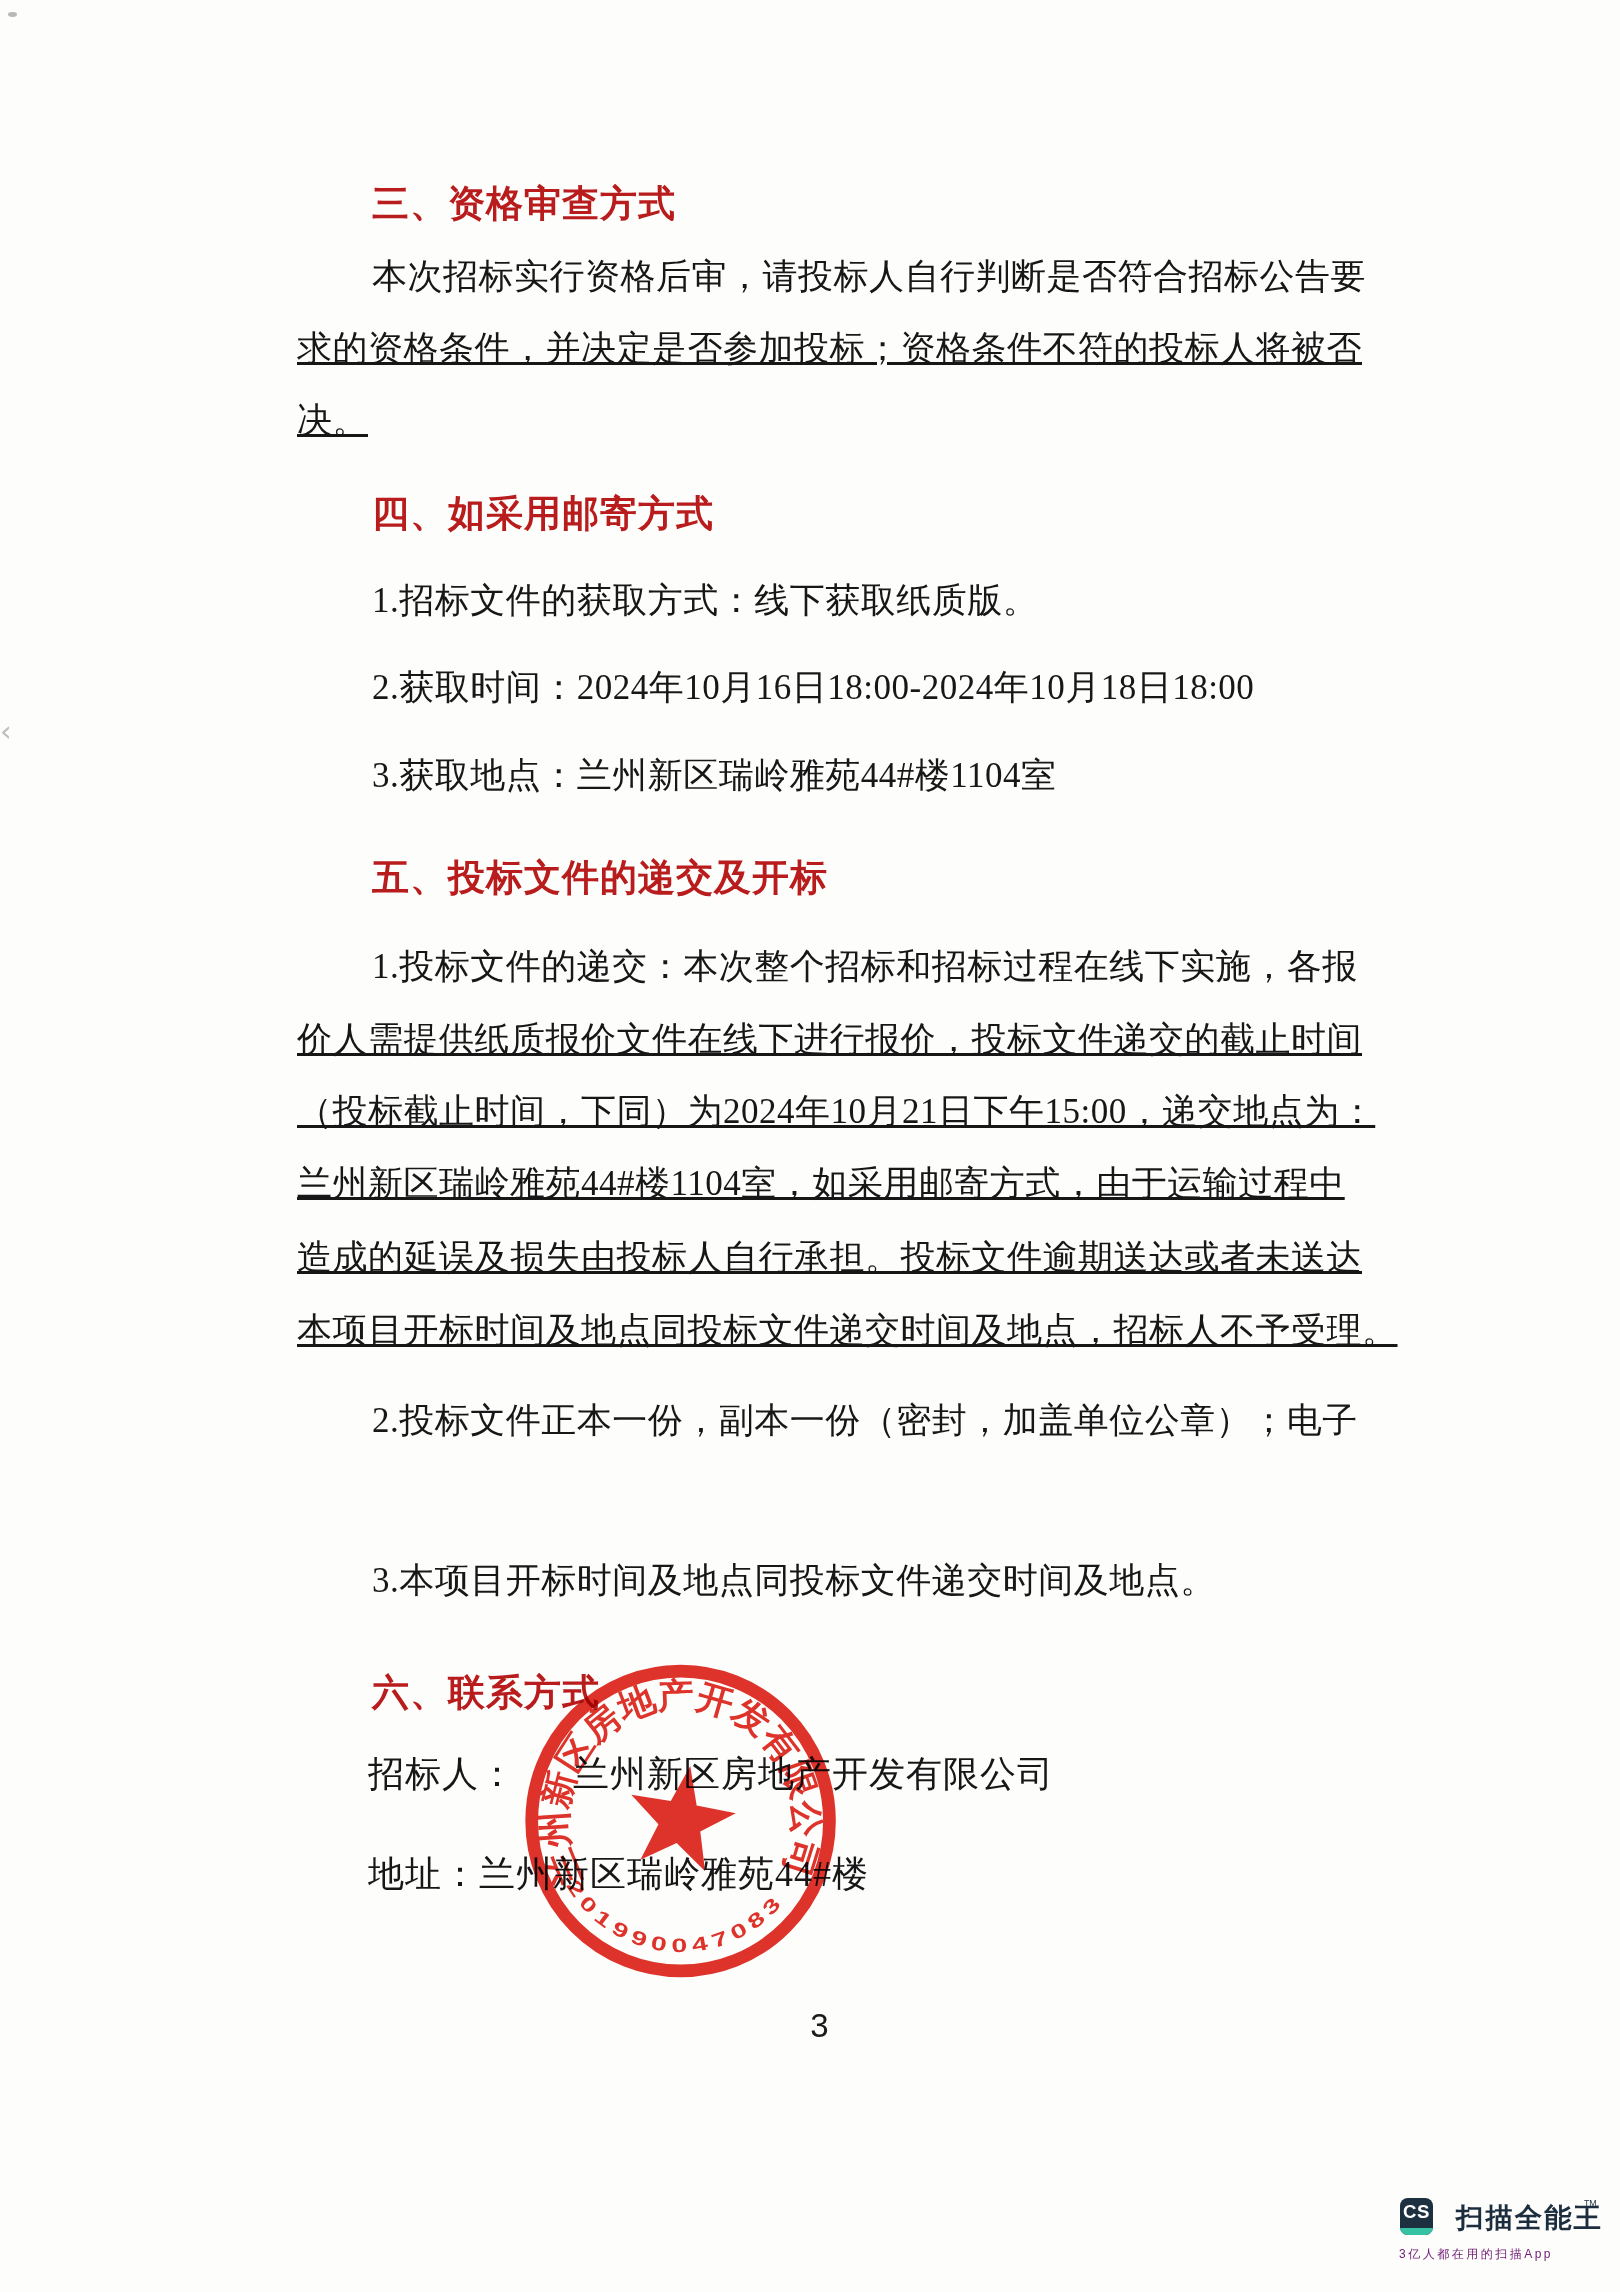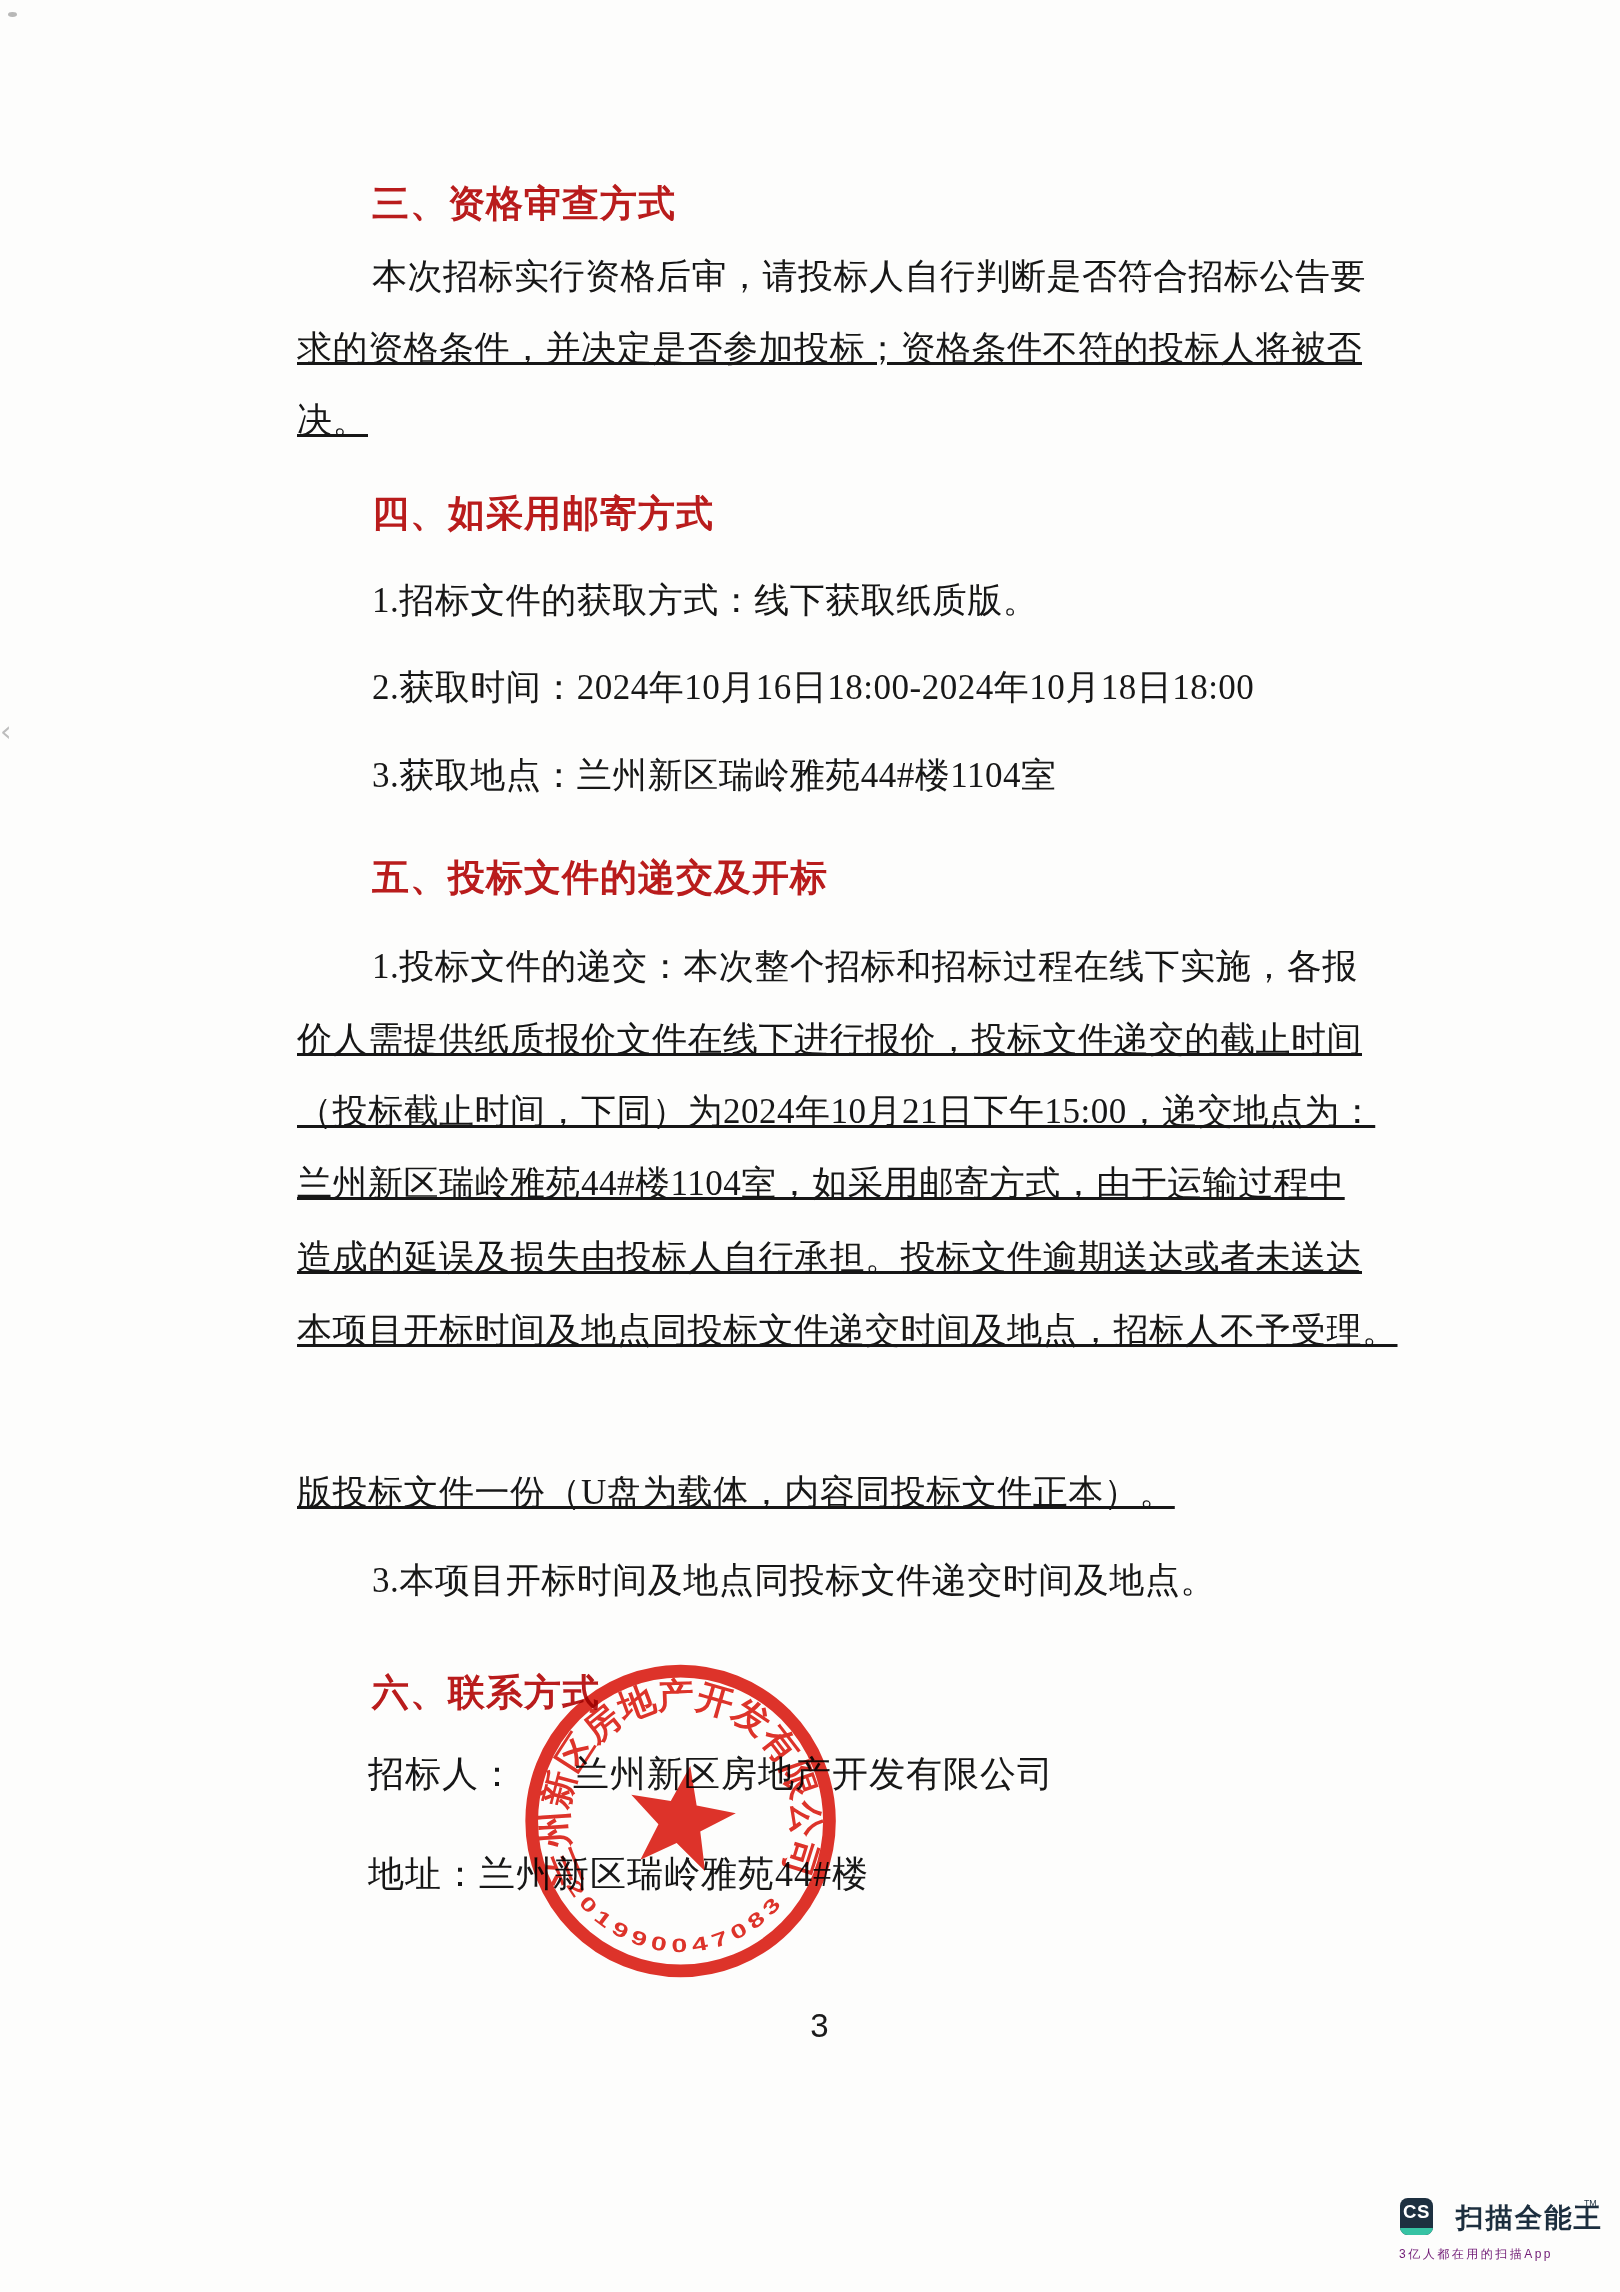--- a/index.html
+++ b/index.html
@@ -120,21 +120,21 @@
   <div class="line ind" style="top:667px">2.获取时间：2024年10月16日18:00-2024年10月18日18:00</div>
   <div class="line ind" style="top:755px">3.获取地点：兰州新区瑞岭雅苑44#楼1104室</div>
 
   <div class="line heading" style="top:856px">五、投标文件的递交及开标</div>
   <div class="line ind" style="top:946px">1.投标文件的递交：本次整个招标和招标过程在线下实施，各报</div>
   <div class="line flush" style="top:1019px">价人需提供纸质报价文件在线下进行报价，投标文件递交的截止时间</div>
   <div class="line flush" style="top:1091px">（投标截止时间，下同）为2024年10月21日下午15:00，递交地点为：</div>
   <div class="line flush" style="top:1163px">兰州新区瑞岭雅苑44#楼1104室，如采用邮寄方式，由于运输过程中</div>
   <div class="line flush" style="top:1237px">造成的延误及损失由投标人自行承担。投标文件逾期送达或者未送达</div>
   <div class="line flush" style="top:1310px">本项目开标时间及地点同投标文件递交时间及地点，招标人不予受理。</div>
-  <div class="line flush" style="top:1472px">版投标文件一份（U盘为载体，内容同投标文件正本）。</div>
+  <div class="line ind" style="top:1400px">2.投标文件正本一份，副本一份（密封，加盖单位公章）；电子</div>
   <div class="line ind" style="top:1560px">3.本项目开标时间及地点同投标文件递交时间及地点。</div>
 
   <div class="line heading" style="top:1671px">六、联系方式</div>
 
   <div class="contact-line" style="top:1750px">
     <span>招标人：</span><span class="val-gap">兰州新区房地产开发有限公司</span>
   </div>
   <div class="contact-line" style="top:1850px">
     <span>地址：</span><span>兰州新区瑞岭雅苑44#楼</span>
   </div>

